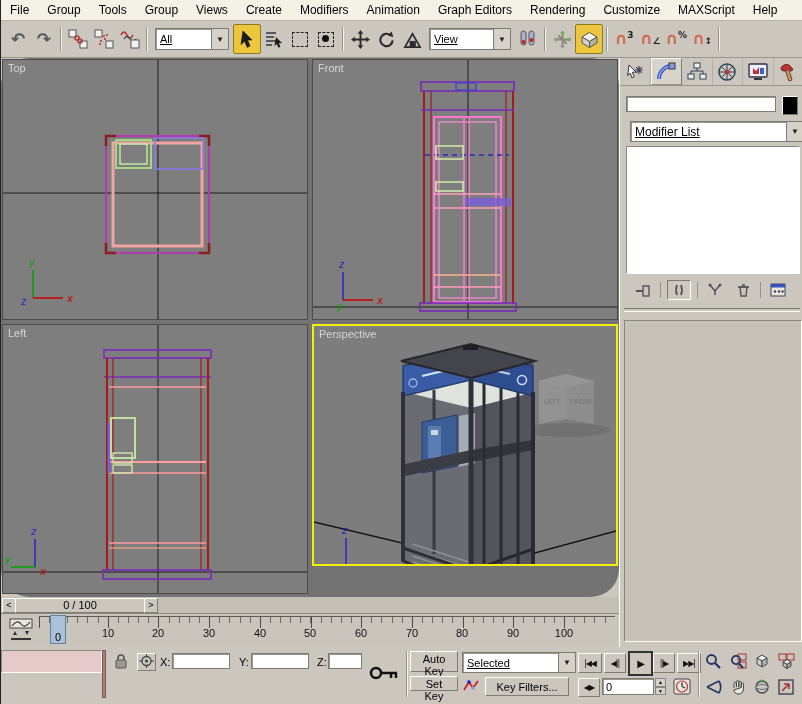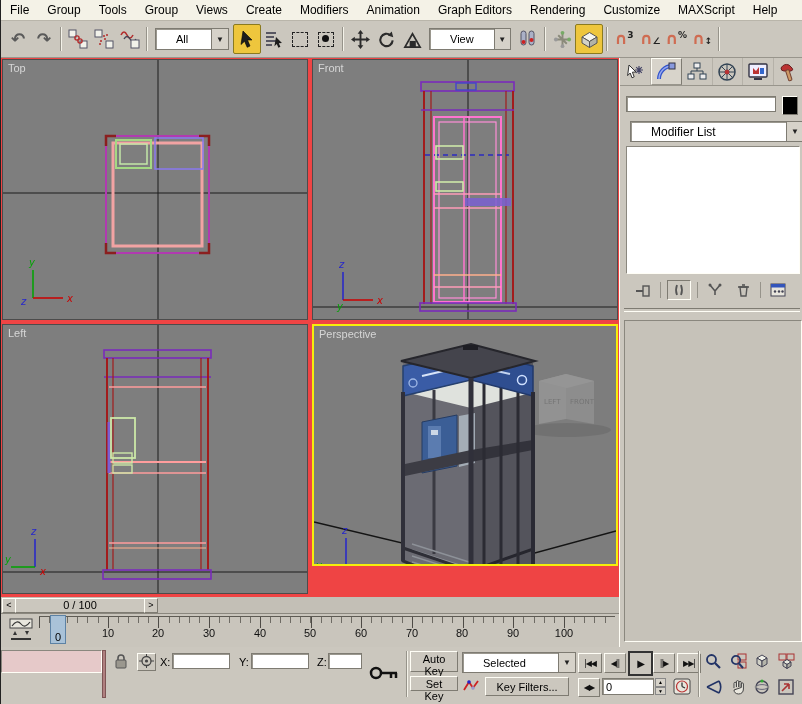--- a/index.html
+++ b/index.html
@@ -14,26 +14,26 @@
   #toolbar{position:absolute;left:0;top:21px;width:802px;height:37px;background:#cbc7be;
            border-bottom:1px solid #98958c;display:flex;align-items:center;padding-left:4px;box-sizing:border-box;}
   .tbtn{width:26px;height:28px;display:flex;align-items:center;justify-content:center;flex:0 0 auto;}
   .tbtn.hl{background:#eec63d;border:1px solid #8a7a20;border-radius:2px;}
   .tsep{width:1px;height:24px;background:#96938a;margin:0 3px;flex:0 0 auto;border-right:1px solid #f4f2e9;}
   .glyph{font-family:"DejaVu Sans",sans-serif;font-size:17px;color:#5a5a5a;font-weight:bold;line-height:1;}
   .magnet{font-family:"DejaVu Sans",sans-serif;font-size:16px;font-weight:bold;color:#cf6c52;line-height:1;}
   .magnet small{font-size:9px;color:#222;font-weight:bold;}
   .dd{height:20px;background:#fff;border:1px solid #7e7b72;display:flex;align-items:center;
       box-shadow:inset 1px 1px 0 #9a978e;margin:0 4px;flex:0 0 auto;}
-  .dd .dtxt{flex:1;padding:0 20px;font-size:11px;}
+  .dd .dtxt{flex:1;padding:0 4px;font-size:11px;text-decoration:underline;}
   .dd .darr{width:16px;height:100%;background:#d6d2c9;border-left:1px solid #7e7b72;
             display:flex;align-items:center;justify-content:center;font-size:8px;color:#222;}
   .dashbox{width:14px;height:13px;border:1px dashed #222;}
   
-  #viewport-area{position:absolute;left:0;top:58px;width:618px;height:539px;background:#ef4444;}
+  #viewport-area{position:absolute;left:0;top:58px;width:618px;height:539px;background:#737373;border-radius:28px;}
   .vp{position:absolute;background:#7e7e7e;overflow:hidden;border:1px solid #4c4c4c;box-sizing:border-box;}
   .vp-label{position:absolute;left:5px;top:2px;color:#d6d6d6;font-size:11px;z-index:5;}
   .vp svg{position:absolute;left:0;top:0;}
   #vp-persp{border:2px solid #f5ee0b;}
   
   #timeslider{position:absolute;left:0;top:597px;width:618px;height:16px;background:#c3bfb6;
               border-bottom:1px solid #8a877e;}
   .ts-arrow{position:absolute;top:1px;width:12px;height:13px;background:#cbc7be;border:1px solid;
             border-color:#fffef6 #7e7b72 #7e7b72 #fffef6;text-align:center;font-size:9px;line-height:13px;}
   #ts-btn{position:absolute;left:14px;top:1px;width:128px;height:13px;background:#cbc7be;border:1px solid;

